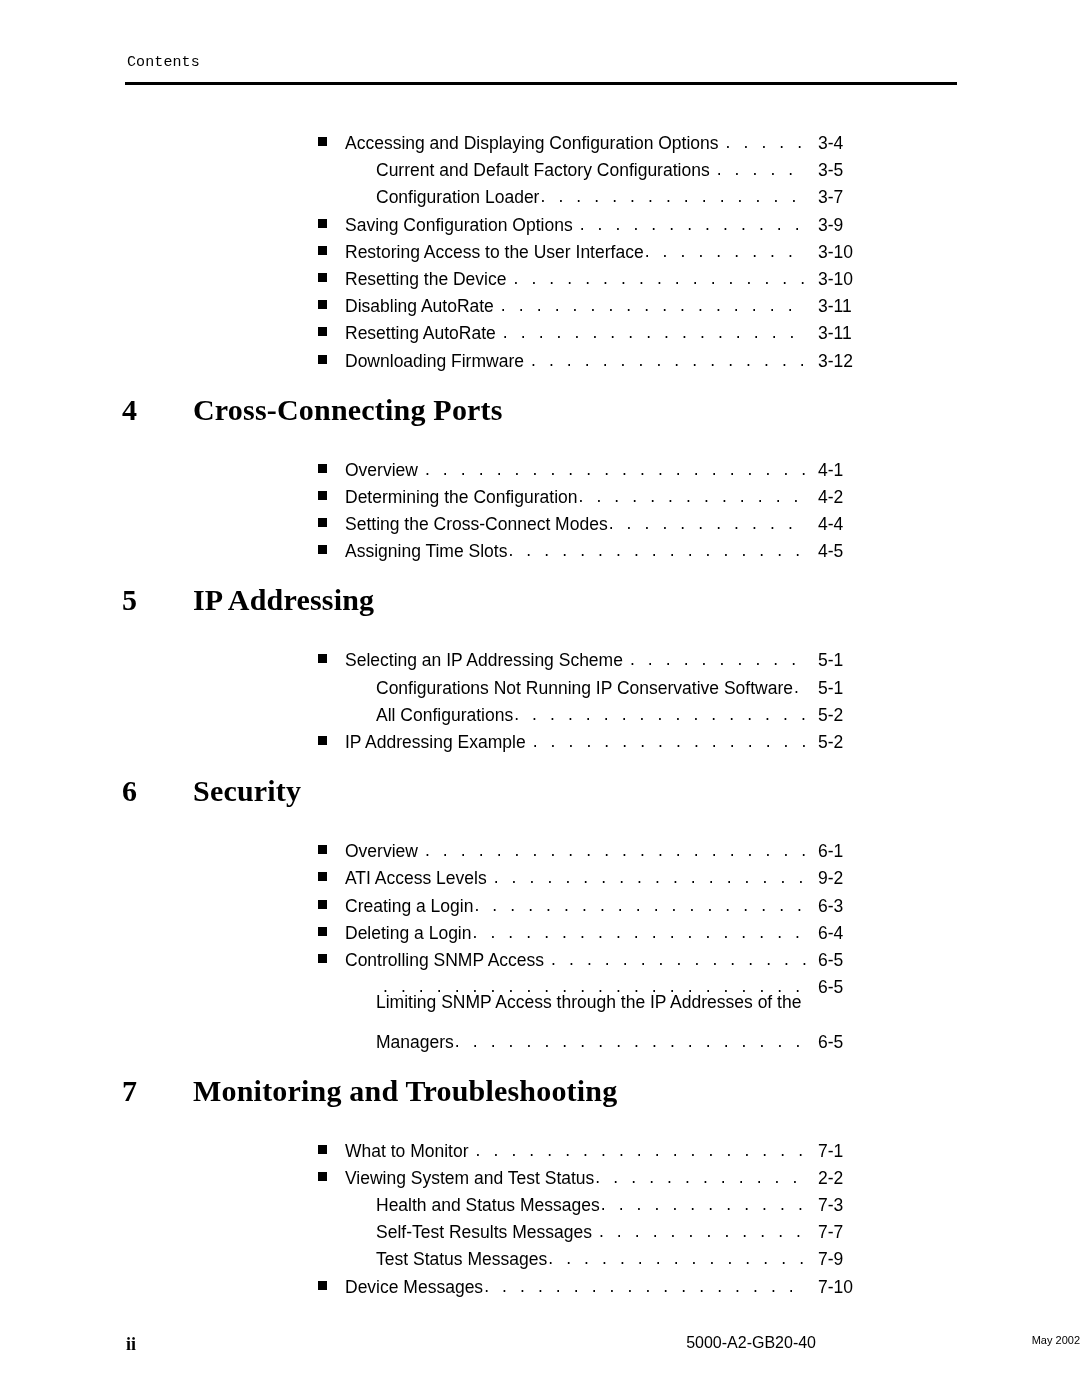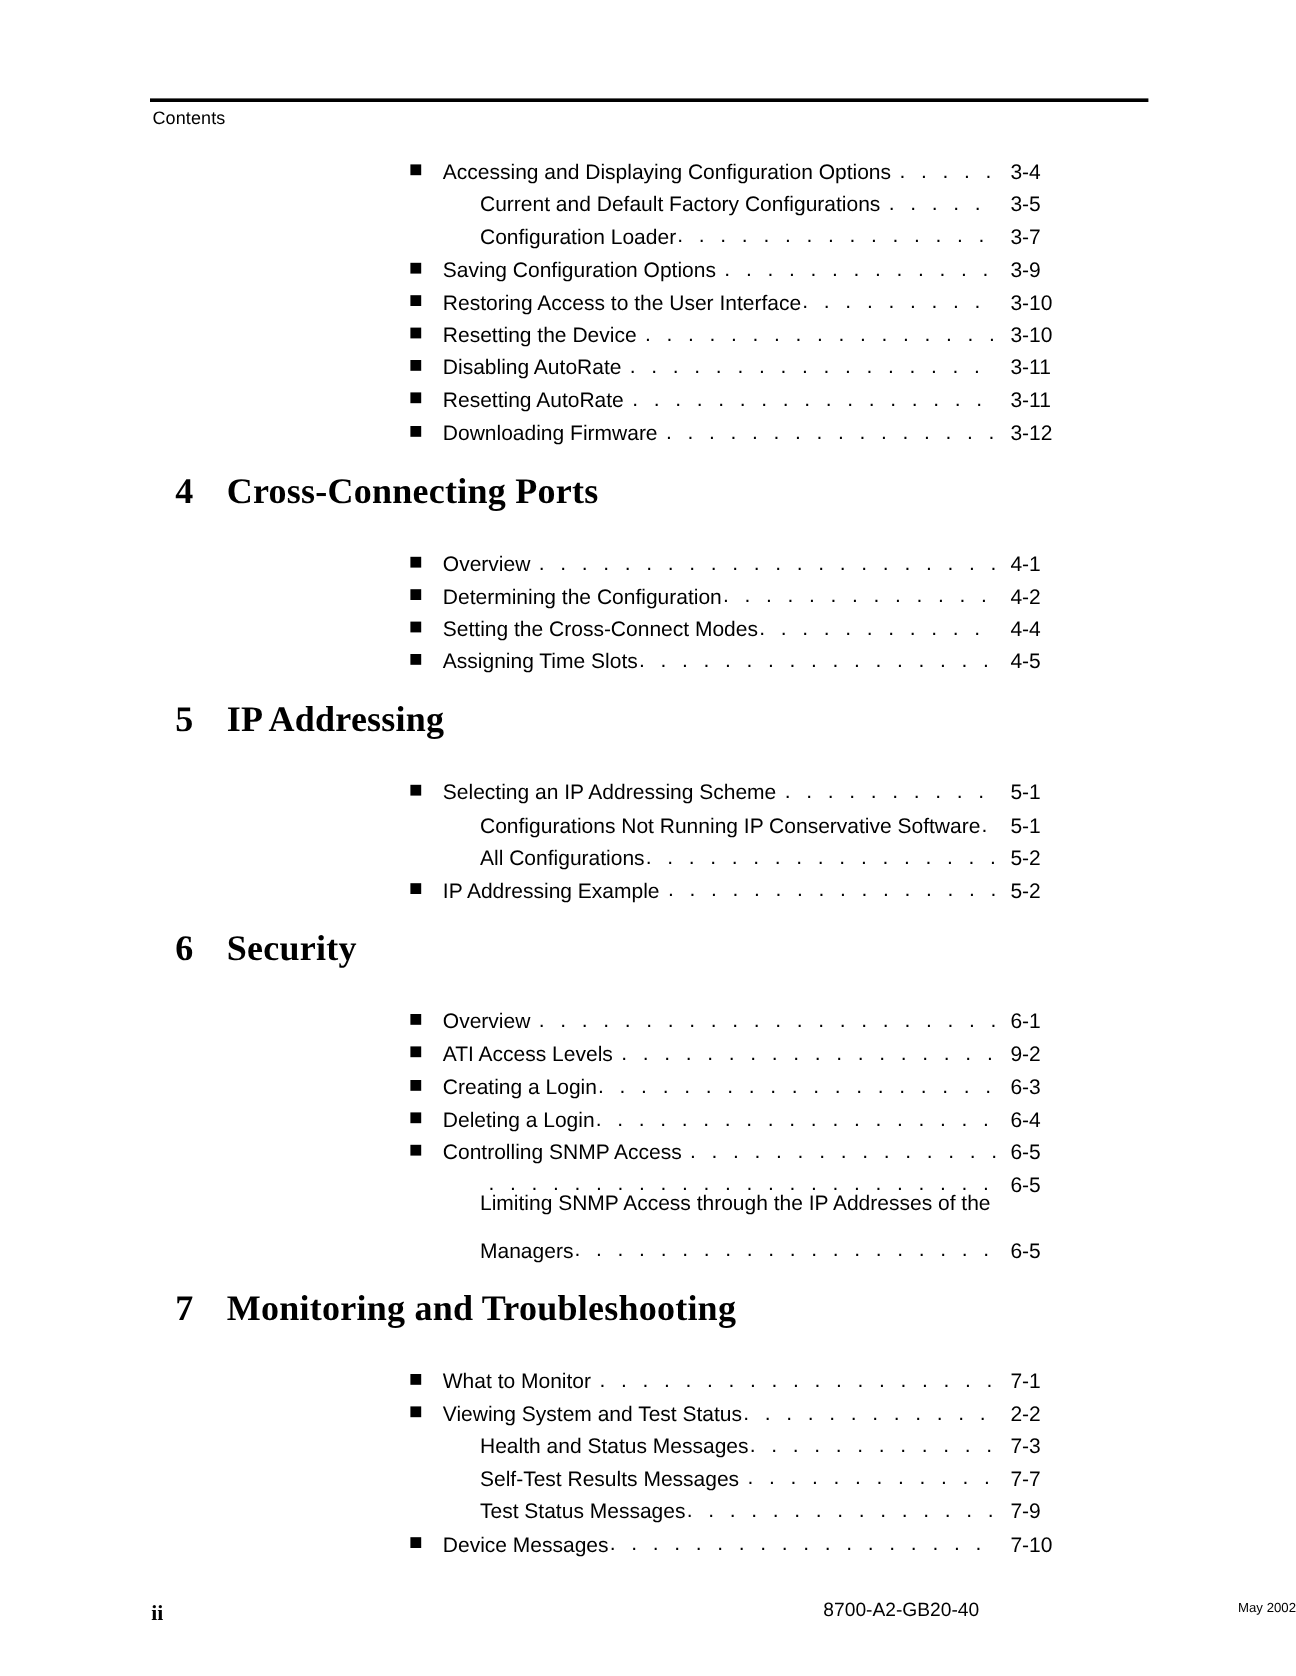--- a/index.html
+++ b/index.html
@@ -19,42 +19,40 @@
   .page {
     position: absolute;
     inset: 0;
   }
 
   
   .running-head {
     position: absolute;
     left: 127px;
     top: 54px;
-    font-family: Liberation Sans, sans-serif;
+    font-family: Liberation Mono, monospace;
     font-size: 15px;
     letter-spacing: 0.1px;
     color: #000;
-    margin-top: 36px;
   }
   .head-rule {
     position: absolute;
     left: 125px;
     top: 82px;
     width: 832px;
     height: 3px;
     background: #000;
   }
 
   
   .toc {
     position: absolute;
     left: 0;
     top: 118px;
     width: 893px;
-    padding-left: 24px;
   }
 
   
   .chapter {
     display: flex;
     align-items: baseline;
     font-family: "Liberation Serif", serif;
     font-weight: bold;
     font-size: 30px;
     color: #000;
@@ -62,20 +60,21 @@
     padding: 0;
   }
   .chapter-num {
     width: 43px;
     margin-left: 122px;
     flex: 0 0 auto;
   }
   .chapter-title {
     flex: 0 0 auto;
     letter-spacing: 0.2px;
+    margin-left: 28px;
   }
   .chapter-sp-top { height: 30px; }
   .chapter-sp-bot { height: 18px; }
 
   
   .entry {
     display: flex;
     align-items: baseline;
     font-family: "Liberation Sans", sans-serif;
     font-size: 17.5px;
@@ -382,16 +381,16 @@
         <span class="bullet-cell"><span class="bullet"></span></span>
         <span class="label">Device Messages</span>
         <span class="leader">. . . . . . . . . . . . . . . . . . . . . . . . . . . . . . . . . . . . . . . . . . . . . . . . . . . . . . . . . . . . . . . . . . . . . . . . . . . .</span>
         <span class="pagenum">7-10</span>
       </div>
     </div>
 
   <div class="footer">
     <div class="footer-left">ii</div>
     <div class="footer-center">May 2002</div>
-    <div class="footer-right">8700-A2-GB20-40</div>
+    <div class="footer-right">5000-A2-GB20-40</div>
   </div>
 
 </div>
 
 </body></html>

